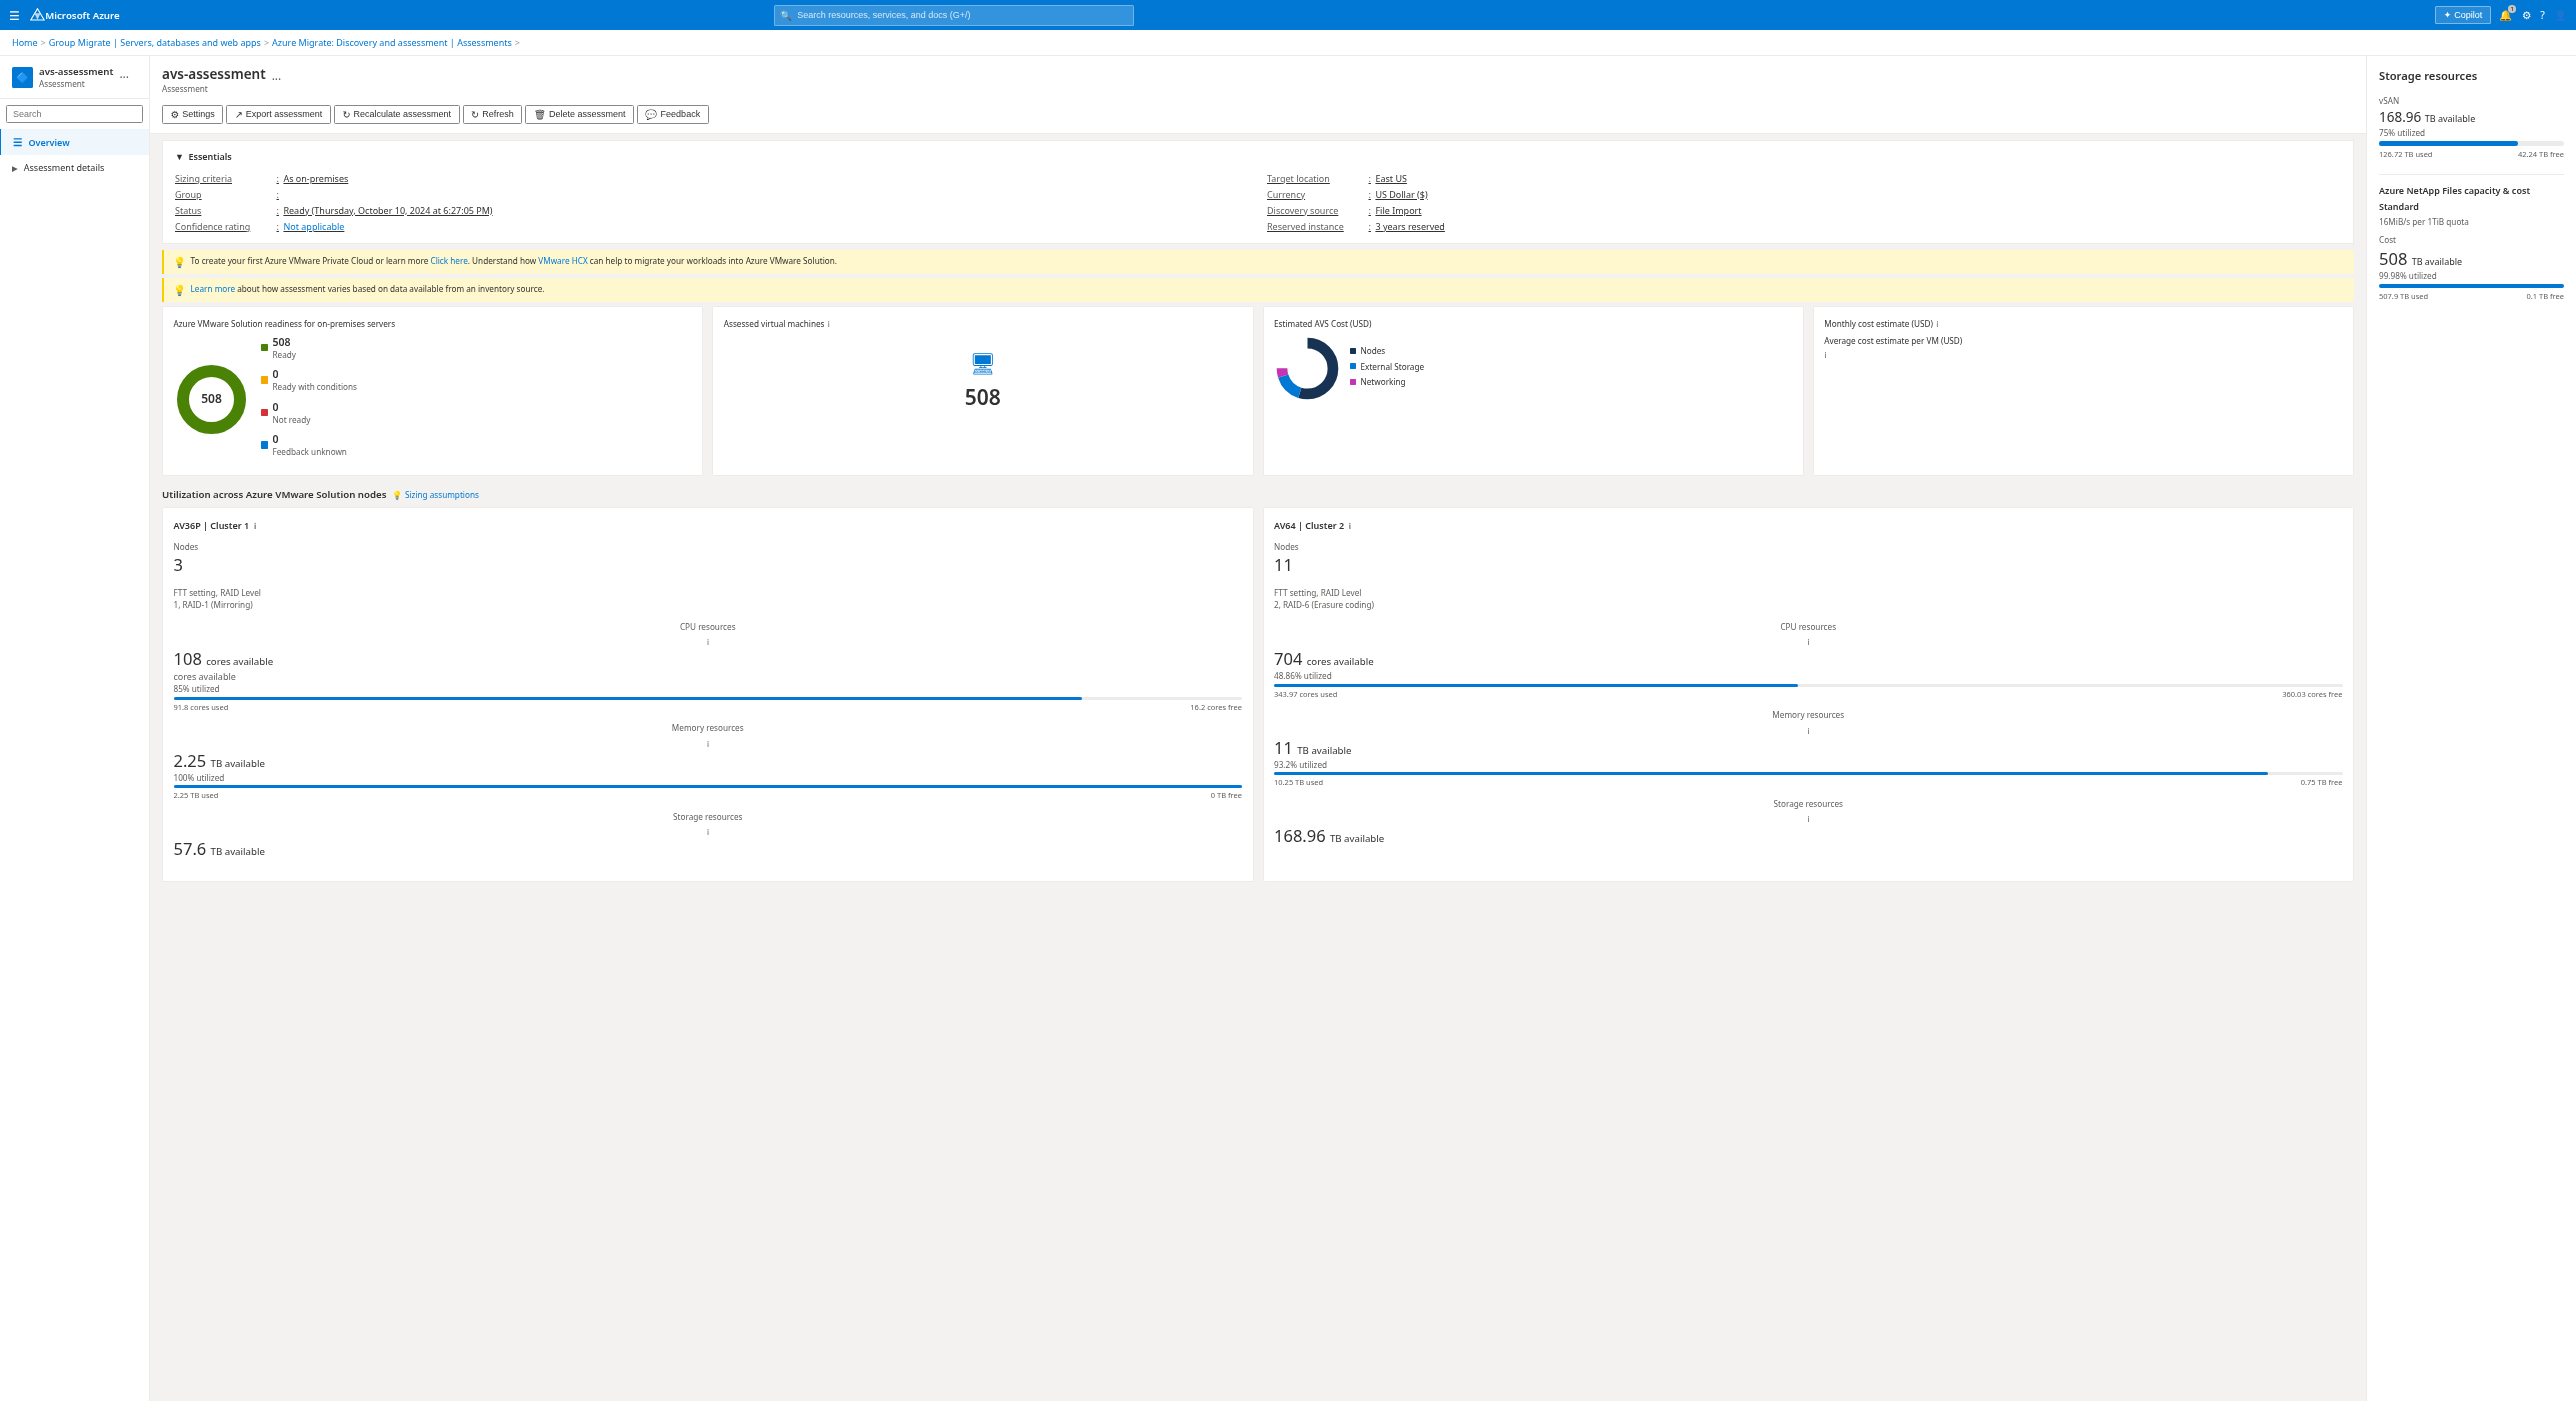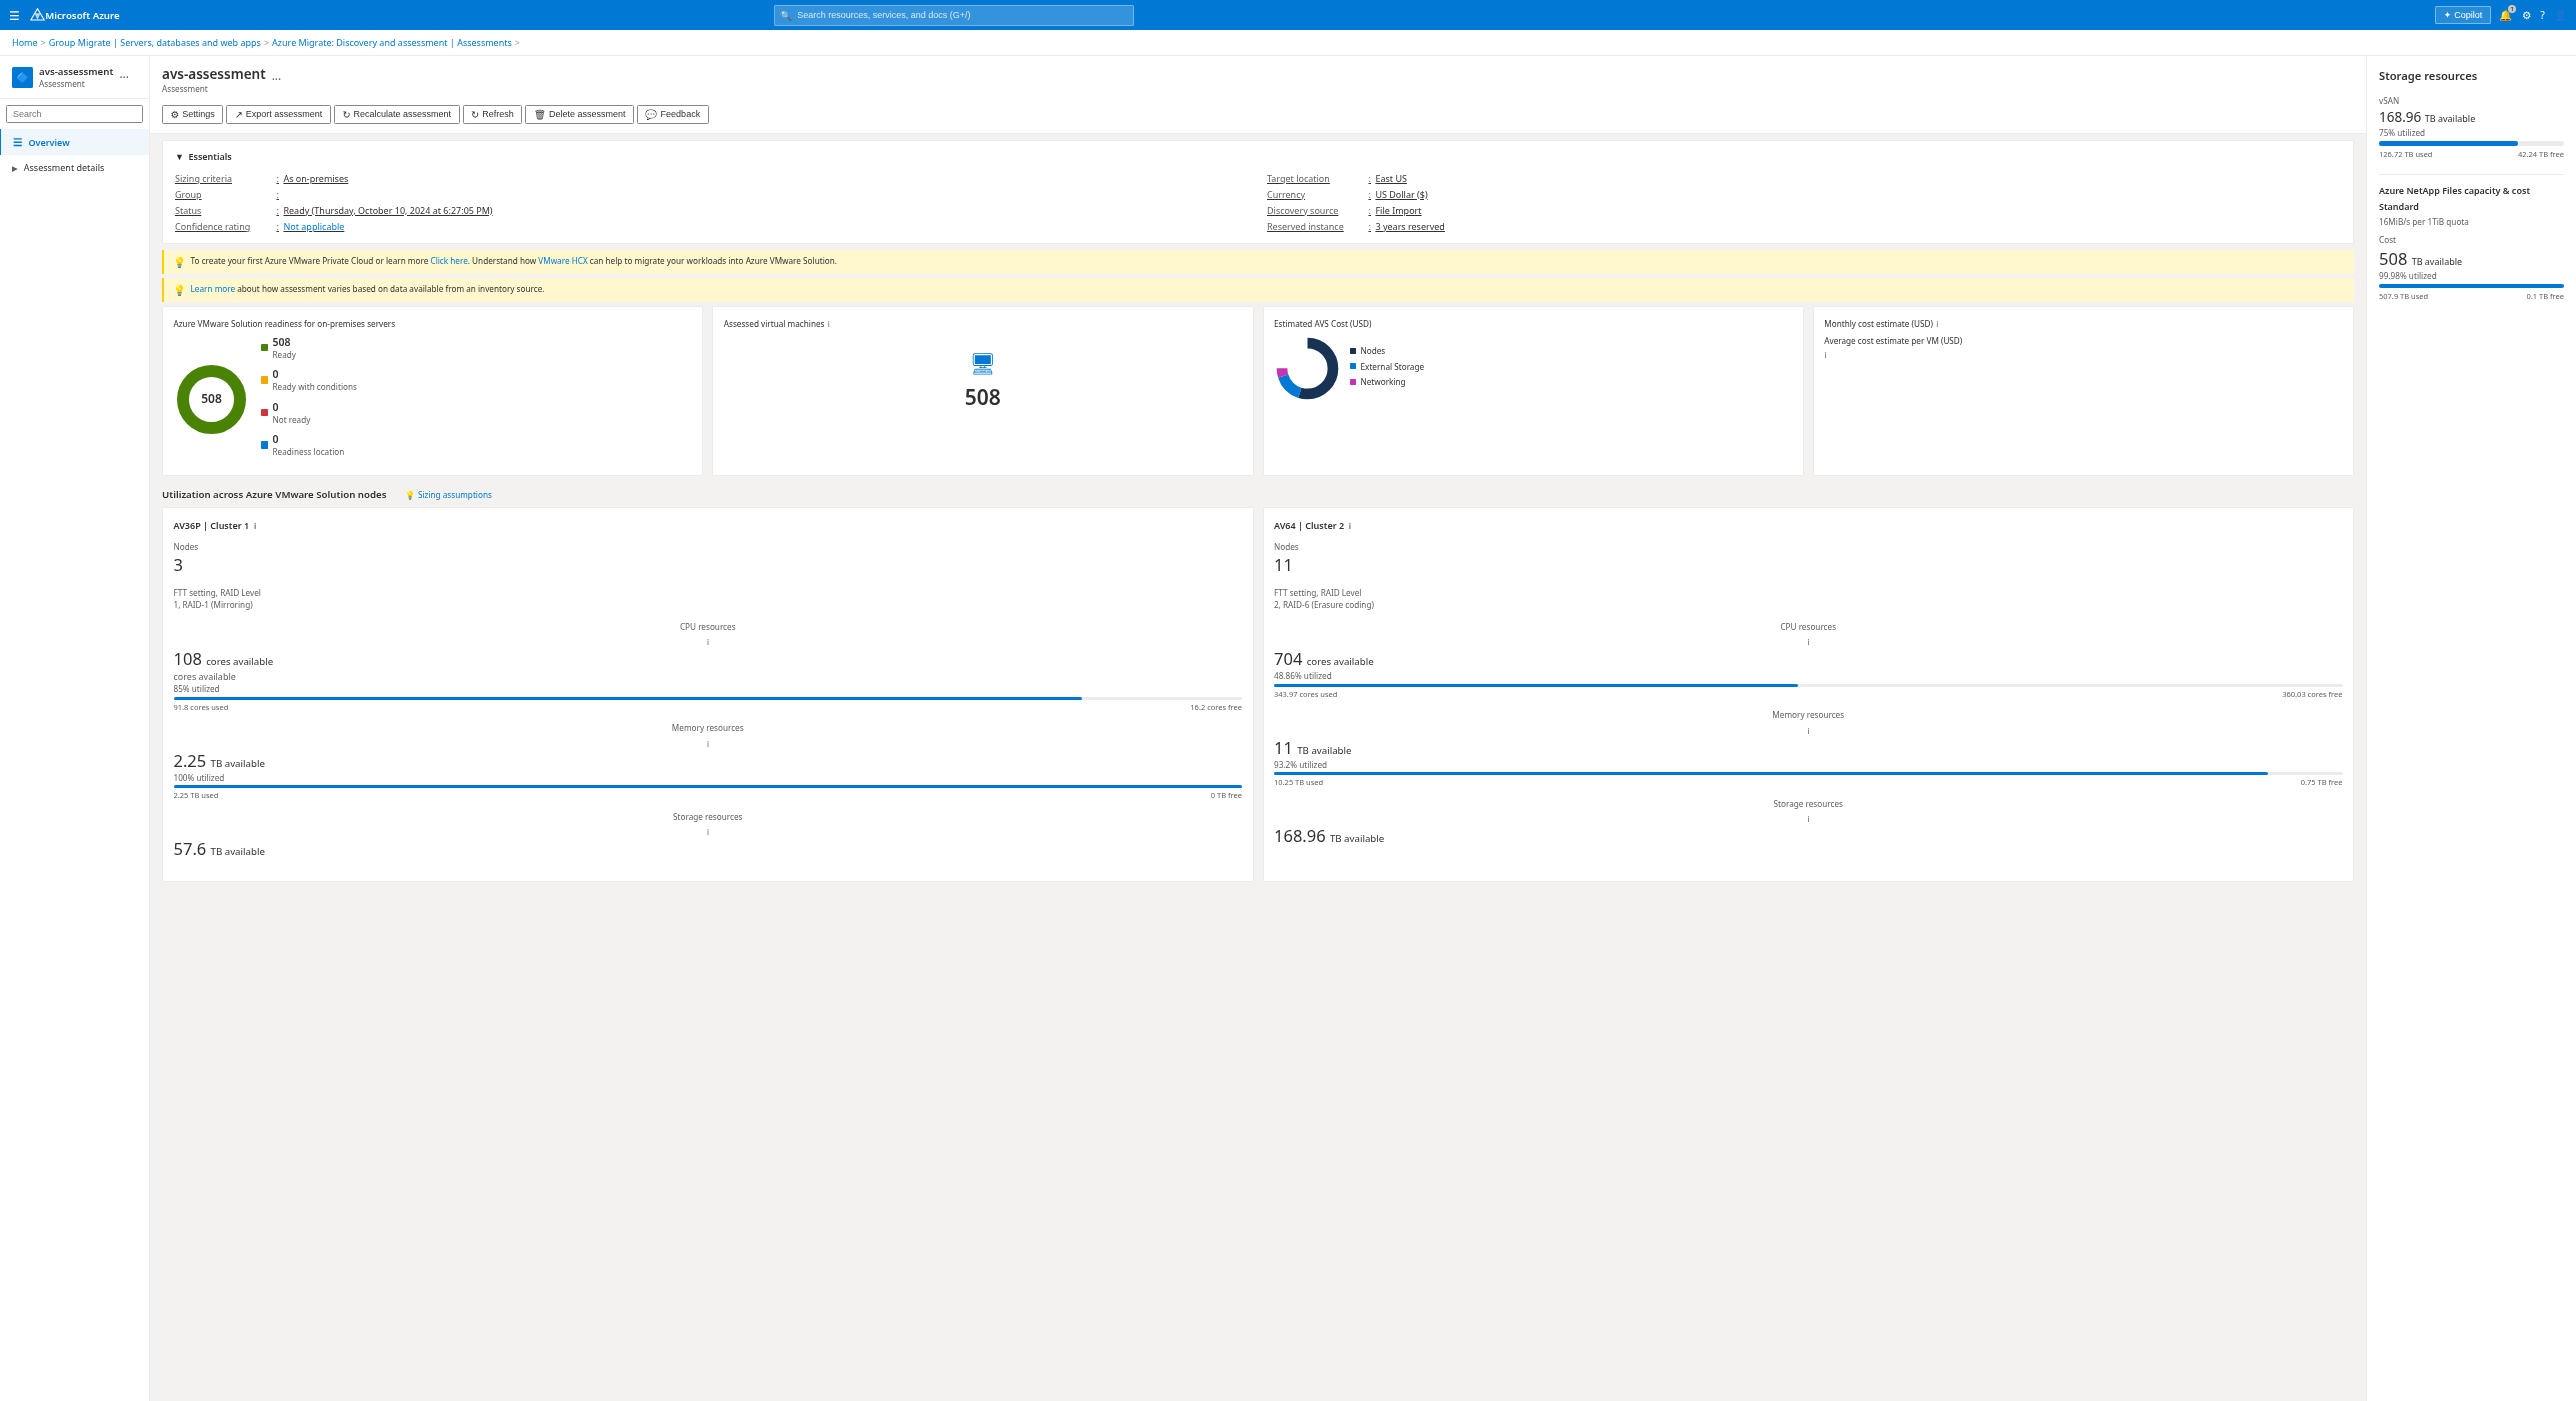--- a/index.html
+++ b/index.html
@@ -96,21 +96,21 @@
     .cost-legend { font-size: 8.2px; }
     .cost-legend-item { display: flex; align-items: center; gap: 4.5px; margin-bottom: 4.5px; }
     .cost-legend-dot { width: 6px; height: 6px; border-radius: 0.7px; }
 
     
     .monthly-cost-card { font-size: 8.2px; }
     .monthly-cost-label { color: #323130; font-weight: 400; margin-bottom: 3px; }
     .monthly-cost-info { color: #605e5c; margin-top: 3px; }
 
     
-    .utilization-header { display: flex; gap: 19px; margin: 6px 12px; }
+    .utilization-header { display: flex; gap: 6px; margin: 6px 12px; }
     .utilization-title { font-size: 9.7px; font-weight: 600; }
     .sizing-link { color: #0078d4; font-size: 8.2px; cursor: pointer; display: flex; align-items: center; gap: 2.2px; }
 
     
     .cluster-cards { display: grid; grid-template-columns: repeat(2, 1fr); gap: 9px; margin: 0 12px 12px 12px; }
     .cluster-card { background: white; border: 0.7px solid #edebe9; padding: 10.5px; border-radius: 1.5px; }
     .cluster-title { font-size: 9px; font-weight: 600; margin-bottom: 9px; display: flex; align-items: center; gap: 4.5px; }
     .cluster-info-icon { color: #605e5c; font-size: 8.2px; cursor: pointer; }
     .cluster-metric { margin-bottom: 10.5px; }
     .cluster-metric-label { font-size: 8.2px; color: #605e5c; margin-bottom: 1.5px; }
@@ -339,21 +339,21 @@
               <div class="legend-dot" style="background:#d13438;"></div>
               <div>
                 <div class="legend-value">0</div>
                 <div class="legend-label">Not ready</div>
               </div>
             </div>
             <div class="legend-item">
               <div class="legend-dot" style="background:#0078d4;"></div>
               <div>
                 <div class="legend-value">0</div>
-                <div class="legend-label">Readiness location</div>
+                <div class="legend-label">Feedback unknown</div>
               </div>
             </div>
           </div>
         </div>
       </div>
 
       <div class="card">
         <div class="card-title" style="display:flex;align-items:center;gap:3px;">
           <span>Assessed virtual machines</span>
           <span style="color:#605e5c;cursor:pointer;">ℹ</span>

